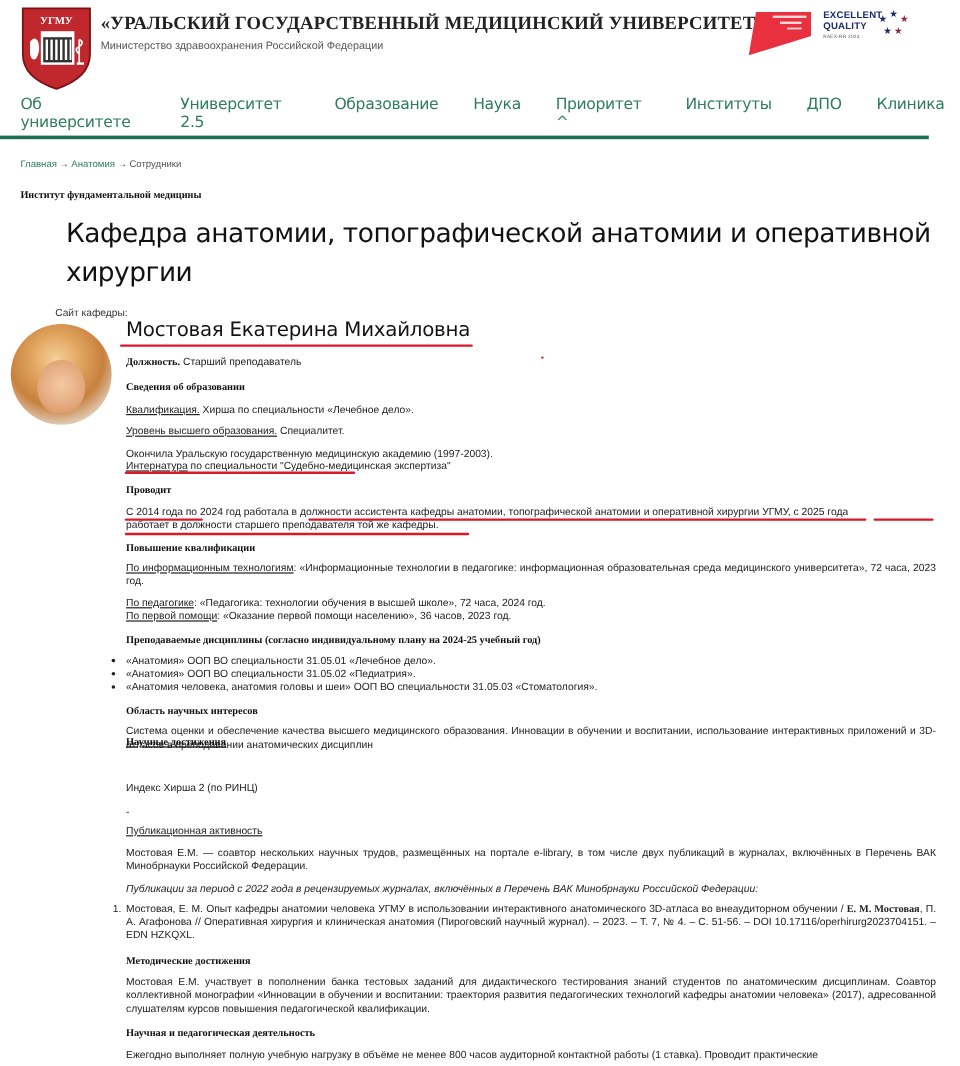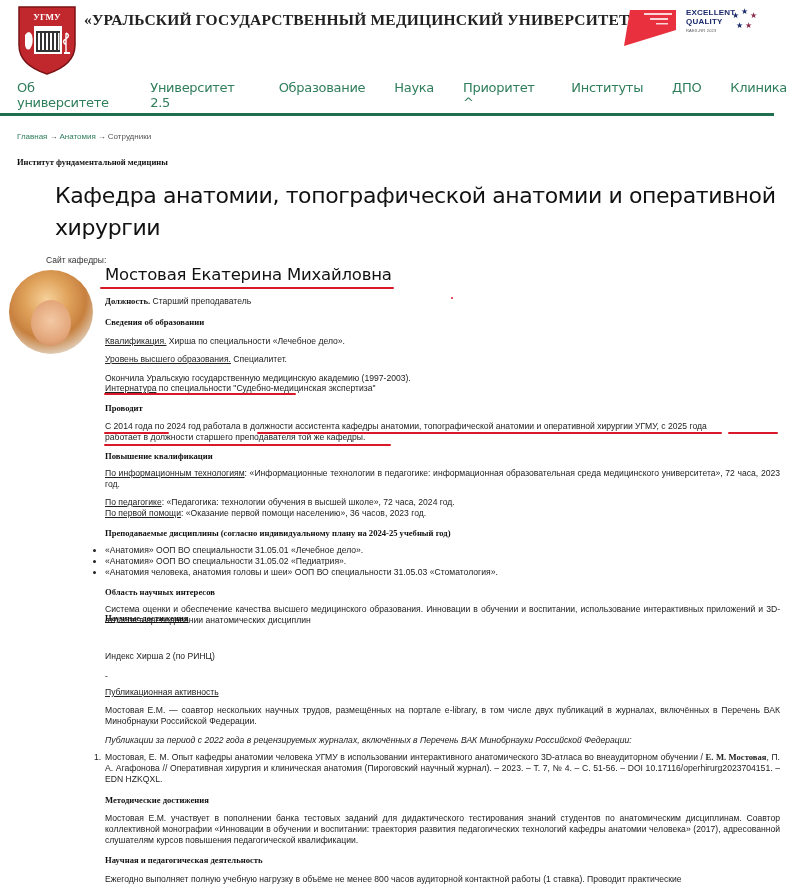--- a/index.html
+++ b/index.html
@@ -73,20 +73,21 @@
         <rect x="38" y="28" width="2" height="17"></rect>
           <rect x="42" y="28" width="1.5" height="17"></rect>
       </g>
       <path d="M9 30 q4 -6 7 0 q2 8 -2 14 q-4 2 -5 -4 z" fill="#fff"></path>
       <path d="M50 28 q5 2 0 6 q-5 2 0 6 M50 28 v20" stroke="#fff" stroke-width="1.4" fill="none"></path>
       <rect x="48" y="47" width="6" height="2" fill="#fff"></rect>
     </svg>
   </div>
   <div class="header-text">
     <div class="header-title">«УРАЛЬСКИЙ ГОСУДАРСТВЕННЫЙ МЕДИЦИНСКИЙ УНИВЕРСИТЕТ»</div>
+    <div class="header-min">Министерство здравоохранения Российской Федерации</div>
   </div>
   <div class="badge-priority">
     <svg width="52" height="38" viewBox="0 0 52 38">
       <polygon points="6,2 52,2 52,22 0,38" fill="#e8303f"></polygon>
       <rect x="20" y="5" width="28" height="2" fill="#fff" opacity="0.8"></rect>
       <rect x="26" y="10" width="18" height="2" fill="#fff" opacity="0.8"></rect>
       <rect x="32" y="15" width="12" height="1.5" fill="#fff" opacity="0.8"></rect>
     </svg>
   </div>
   <div class="badge-excellent">

